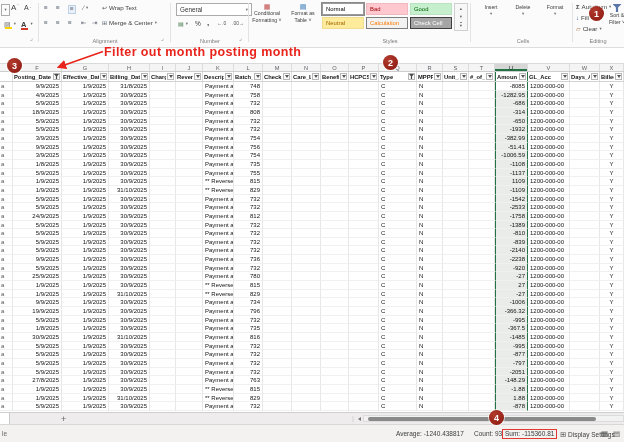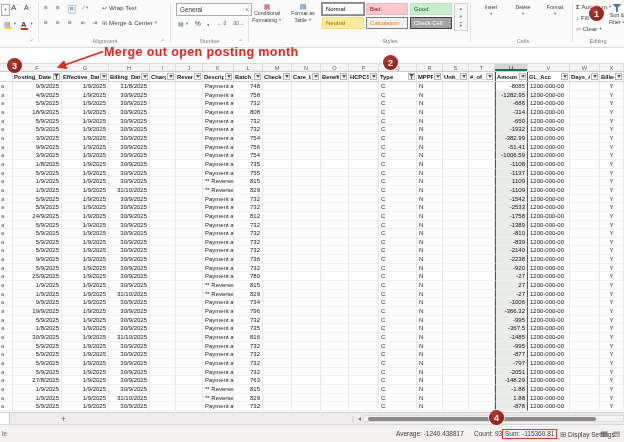--- a/index.html
+++ b/index.html
@@ -1222,21 +1222,21 @@
     <span class="sitem" style="left:396px">Average: -1240.438817</span>
     <span class="sitem" style="left:474px">Count: 93</span>
     <span class="sitem sumbox" style="left:502px;top:3.5px">Sum: -115360.81</span>
     <span class="sitem" style="left:560px">
       <span class="vicon">⊞</span>
       <span>Display Settings</span></span>
     <span class="sitem vicon" style="left:601px;top:4px">▦</span>
     <span class="sitem vicon" style="left:613px;top:4px">▤</span>
   </div>
 
-  <div class="note">Merge out open posting month</div>
+  <div class="note">Filter out month posting month</div>
   <svg class="abs" style="left:0;top:0;width:624px;height:442px;pointer-events:none">
     <defs>
         <marker id="ah" markerWidth="6" markerHeight="6" refX="4.5" refY="3" orient="auto">
       <path d="M0,0 L6,3 L0,6 z" fill="#e8241c"></path>
         </marker>
       </defs>
     <line x1="103" y1="51.5" x2="59" y2="67" stroke="#e8241c" stroke-width="1.6" marker-end="url(#ah)"></line>
   </svg>
   <div class="badge" style="left:589px;top:6px">1</div>
   <div class="badge" style="left:383px;top:55px">2</div>

